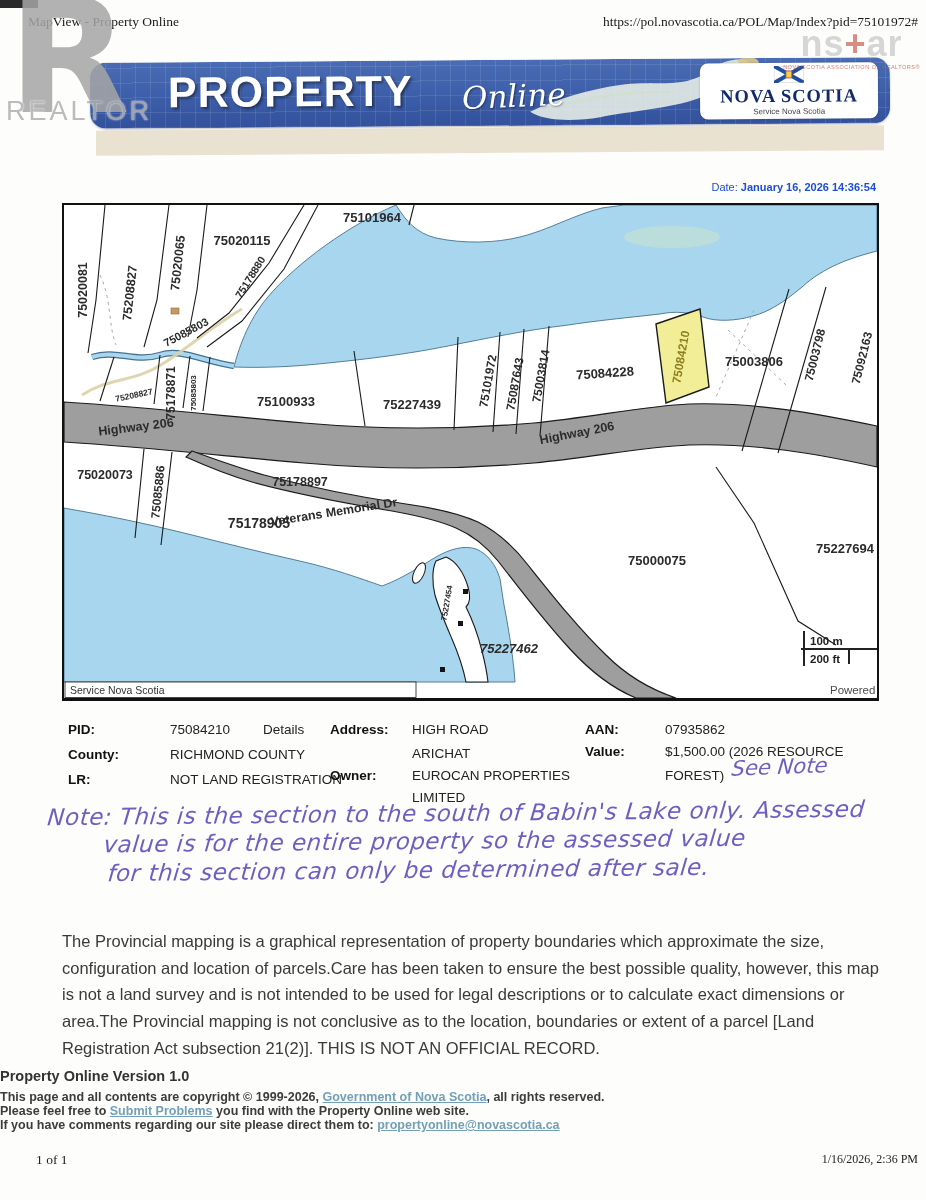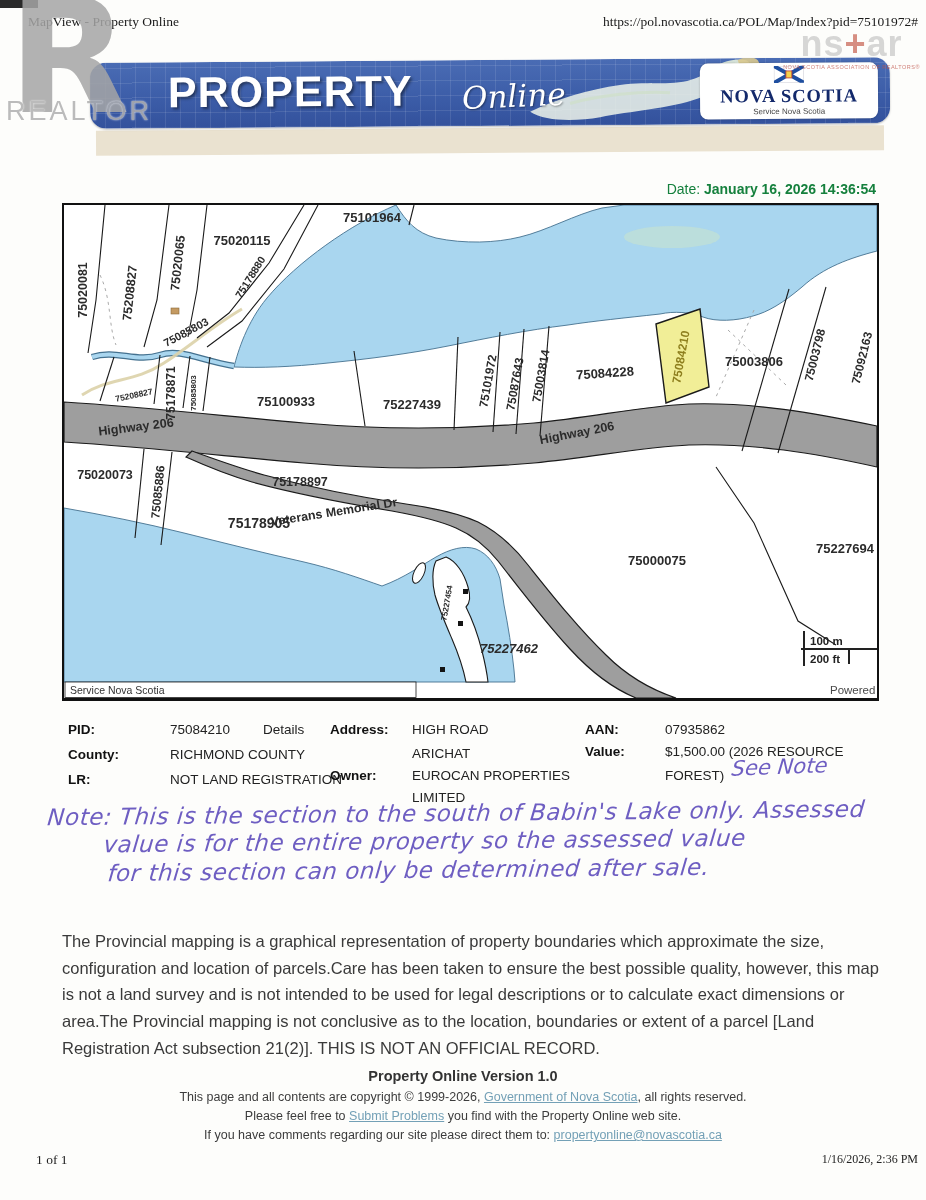--- a/index.html
+++ b/index.html
@@ -37,21 +37,21 @@
   .org-box{position:absolute;right:12px;top:5px;width:178px;height:56px;background:#fff;border-radius:8px;
      text-align:center;box-shadow:0 0 2px rgba(0,0,0,.3);}
   .org-box .flag{display:inline-block;margin-top:3px;}
   .org-box .org{font-size:18.5px;font-weight:bold;color:#13296b;font-family:"Liberation Serif",serif;
      letter-spacing:1px;line-height:1;}
   .org-box .orgsub{font-size:8px;color:#444;margin-top:1px;}
   .cream{left:96px;top:128px;width:788px;height:25px;background:#eae2d0;transform:rotate(-0.4deg);z-index:1;}
 
   
   .map-title{left:62px;top:170px;font-size:26px;color:#2e2e2e;}
-  .date-line{top:181px;right:50px;font-size:14px;color:#15803d;}
+  .date-line{top:181px;right:50px;font-size:11px;color:#1d4ed8;}
   .date-line b{font-weight:bold;}
 
   
   .map-box{left:62px;top:203px;width:813px;height:493px;border:2px solid #111;border-bottom-width:3px;background:#fff;}
   .map-inner{position:absolute;inset:0;}
   #map-labels{position:absolute;inset:0;z-index:3;}
   .plabel{position:absolute;font-weight:bold;color:#2b2b2b;white-space:nowrap;
      font-family:"Liberation Sans",sans-serif;}
 
   
@@ -61,23 +61,23 @@
      font-family:"DejaVu Sans",sans-serif;}
 
   
   .hand{color:#6e5ec2;font-style:italic;font-family:"DejaVu Sans",sans-serif;
      font-size:23px;white-space:nowrap;transform:skewX(-6deg) rotate(-0.6deg);letter-spacing:.5px;}
 
   
   .disclaimer{left:62px;top:928px;width:820px;font-size:16.5px;line-height:1.62;color:#3a3a3a;}
 
   
-  .footer{left:0;top:1068px;width:926px;text-align:center;color:#333;}
+  .footer{left:0;top:1068px;width:926px;text-align:left;color:#333;}
   .footer .ver{font-size:14.5px;font-weight:bold;margin-bottom:6px;}
-  .footer .ln{font-size:12.5px;margin-top:5px;color:#3c3c3c;}
+  .footer .ln{font-size:12.5px;color:#3c3c3c;font-weight:bold;}
   .footer a{color:#73a0b6;text-decoration:underline;cursor:pointer;}
 
   .page-num{left:36px;top:1152px;font-size:13.5px;color:#222;}
   .page-date{right:8px;top:1152px;font-size:12px;color:#222;}
 </style>
 </head>
 <body>
 
 <div class="page">
 

